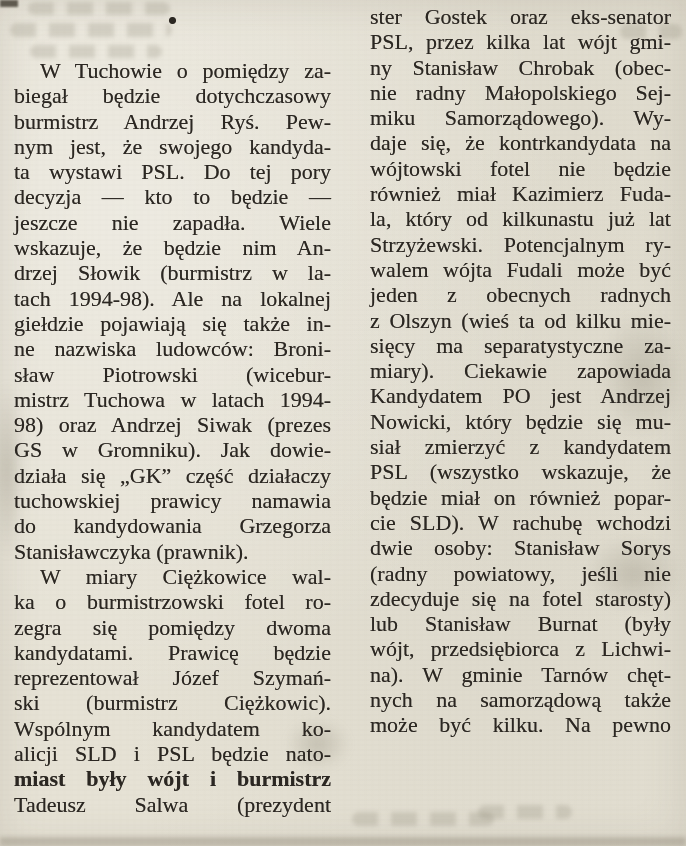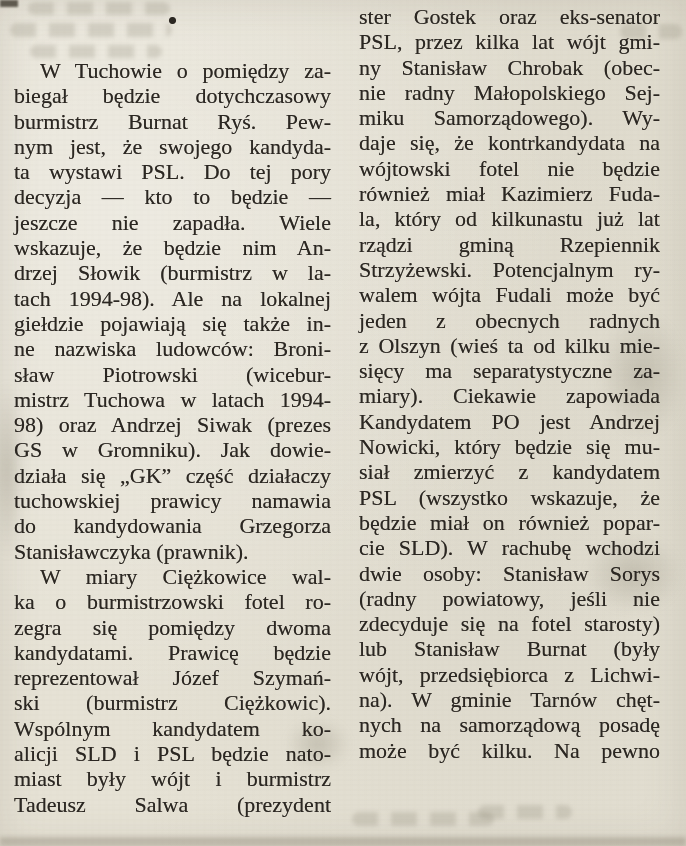--- a/index.html
+++ b/index.html
@@ -18,21 +18,21 @@
     background:
       repeating-linear-gradient(0deg, rgba(120,115,100,.025) 0 2px, rgba(255,255,255,0) 2px 5px),
       repeating-linear-gradient(90deg, rgba(120,115,100,.02) 0 3px, rgba(255,255,255,0) 3px 7px);
   }
   .col{
     position:absolute;
     font-size:22px;line-height:25.3px;color:#2b2722;
     text-shadow:0 0 .5px rgba(43,39,34,.55);
   }
   #col-left{left:14px;top:10px;width:317px;}
-  #col-right{left:359px;top:4px;width:301px;}
+  #col-right{left:370px;top:4px;width:301px;}
   .line{white-space:nowrap;}
   .line.justify{white-space:normal;text-align:justify;text-align-last:justify;}
   .line.left{white-space:normal;text-align:left;}
   .line.center{white-space:normal;text-align:center;}
   .line.ind{padding-left:26px;}
   .line.bullet{height:48px;font-size:30px;line-height:22px;text-align:center;}
   
   .ghost{
     position:absolute;pointer-events:none;border-radius:7px;
     background:repeating-linear-gradient(90deg, rgba(140,135,118,.65) 0 26px, rgba(140,135,118,0) 26px 39px);
@@ -67,21 +67,21 @@
   <div class="patch" style="left:585px;top:535px;width:98px;height:78px;"></div>
   <div class="patch" style="left:286px;top:718px;width:64px;height:52px;"></div>
   <div class="patch" style="left:-10px;top:380px;width:34px;height:180px;"></div>
   <div class="corner-mark"></div>
   <div class="bottom-band"></div>
 
   <div class="col" id="col-left">
       <div class="line center bullet" style="color: rgb(43, 39, 34);">•</div>
       <div class="line justify ind" style="color: rgb(43, 39, 34);">W Tuchowie o pomiędzy za-</div>
       <div class="line justify" style="color: rgb(43, 39, 34);">biegał będzie dotychczasowy</div>
-      <div class="line justify" style="color: rgb(43, 39, 34);">burmistrz Burnat Ryś. Pew-</div>
+      <div class="line justify" style="color: rgb(43, 39, 34);">burmistrz Andrzej Ryś. Pew-</div>
       <div class="line justify" style="color: rgb(43, 39, 34);">nym jest, że swojego kandyda-</div>
       <div class="line justify" style="color: rgb(43, 39, 34);">ta wystawi PSL. Do tej pory</div>
       <div class="line justify" style="color: rgb(43, 39, 34);">decyzja — kto to będzie —</div>
       <div class="line justify" style="color: rgb(43, 39, 34);">jeszcze nie zapadła. Wiele</div>
       <div class="line justify" style="color: rgb(43, 39, 34);">wskazuje, że będzie nim An-</div>
       <div class="line justify" style="color: rgb(43, 39, 34);">drzej Słowik (burmistrz w la-</div>
       <div class="line justify" style="color: rgb(43, 39, 34);">tach 1994-98). Ale na lokalnej</div>
       <div class="line justify" style="color: rgb(43, 39, 34);">giełdzie pojawiają się także in-</div>
       <div class="line justify" style="color: rgb(43, 39, 34);">ne nazwiska ludowców: Broni-</div>
       <div class="line justify" style="color: rgb(43, 39, 34);">sław Piotrowski (wicebur-</div>
@@ -93,48 +93,47 @@
       <div class="line justify" style="color: rgb(43, 39, 34);">do kandydowania Grzegorza</div>
       <div class="line left" style="color: rgb(43, 39, 34);">Stanisławczyka (prawnik).</div>
       <div class="line justify ind" style="color: rgb(43, 39, 34);">W miary Ciężkowice wal-</div>
       <div class="line justify" style="color: rgb(43, 39, 34);">ka o burmistrzowski fotel ro-</div>
       <div class="line justify" style="color: rgb(43, 39, 34);">zegra się pomiędzy dwoma</div>
       <div class="line justify" style="color: rgb(43, 39, 34);">kandydatami. Prawicę będzie</div>
       <div class="line justify" style="color: rgb(43, 39, 34);">reprezentował Józef Szymań-</div>
       <div class="line justify" style="color: rgb(43, 39, 34);">ski (burmistrz Ciężkowic).</div>
       <div class="line justify" style="color: rgb(43, 39, 34);">Wspólnym kandydatem ko-</div>
       <div class="line justify" style="color: rgb(43, 39, 34);">alicji SLD i PSL będzie nato-</div>
-      <div class="line justify" style="color: rgb(43, 39, 34);">miast były wójt i burmistrz</div>
+      <div class="line justify" style="color: rgb(43, 39, 34); font-weight: bold;">miast były wójt i burmistrz</div>
       <div class="line justify" style="color: rgb(43, 39, 34);">Tadeusz Salwa (prezydent</div>
     </div>
   <div class="col" id="col-right">
       <div class="line justify" style="color: rgb(43, 39, 34);">ster Gostek oraz eks-senator</div>
       <div class="line justify" style="color: rgb(43, 39, 34);">PSL, przez kilka lat wójt gmi-</div>
       <div class="line justify" style="color: rgb(43, 39, 34);">ny Stanisław Chrobak (obec-</div>
       <div class="line justify" style="color: rgb(43, 39, 34);">nie radny Małopolskiego Sej-</div>
       <div class="line justify" style="color: rgb(43, 39, 34);">miku Samorządowego). Wy-</div>
       <div class="line justify" style="color: rgb(43, 39, 34);">daje się, że kontrkandydata na</div>
       <div class="line justify" style="color: rgb(43, 39, 34);">wójtowski fotel nie będzie</div>
       <div class="line justify" style="color: rgb(43, 39, 34);">również miał Kazimierz Fuda-</div>
       <div class="line justify" style="color: rgb(43, 39, 34); font-family: Liberation Serif, serif;">la, który od kilkunastu już lat</div>
-      <div class="line justify" style="color: rgb(43, 39, 34);">rządzi gminą Rzepiennik</div>
       <div class="line justify" style="color: rgb(43, 39, 34);">Strzyżewski. Potencjalnym ry-</div>
       <div class="line justify" style="color: rgb(43, 39, 34);">walem wójta Fudali może być</div>
       <div class="line justify" style="color: rgb(43, 39, 34);">jeden z obecnych radnych</div>
       <div class="line justify" style="color: rgb(43, 39, 34);">z Olszyn (wieś ta od kilku mie-</div>
       <div class="line justify" style="color: rgb(43, 39, 34);">sięcy ma separatystyczne za-</div>
       <div class="line justify" style="color: rgb(43, 39, 34);">miary). Ciekawie zapowiada</div>
       <div class="line justify" style="color: rgb(43, 39, 34);">Kandydatem PO jest Andrzej</div>
       <div class="line justify" style="color: rgb(43, 39, 34);">Nowicki, który będzie się mu-</div>
       <div class="line justify" style="color: rgb(43, 39, 34);">siał zmierzyć z kandydatem</div>
       <div class="line justify" style="color: rgb(43, 39, 34);">PSL (wszystko wskazuje, że</div>
       <div class="line justify" style="color: rgb(43, 39, 34);">będzie miał on również popar-</div>
       <div class="line justify" style="color: rgb(43, 39, 34);">cie SLD). W rachubę wchodzi</div>
       <div class="line justify" style="color: rgb(43, 39, 34);">dwie osoby: Stanisław Sorys</div>
       <div class="line justify" style="color: rgb(43, 39, 34);">(radny powiatowy, jeśli nie</div>
       <div class="line justify" style="color: rgb(43, 39, 34);">zdecyduje się na fotel starosty)</div>
       <div class="line justify" style="color: rgb(43, 39, 34);">lub Stanisław Burnat (były</div>
       <div class="line justify" style="color: rgb(43, 39, 34);">wójt, przedsiębiorca z Lichwi-</div>
       <div class="line justify" style="color: rgb(43, 39, 34);">na). W gminie Tarnów chęt-</div>
-      <div class="line justify" style="color: rgb(43, 39, 34);">nych na samorządową posadę</div>
+      <div class="line justify" style="color: rgb(43, 39, 34);">nych na samorządową także</div>
       <div class="line justify" style="color: rgb(43, 39, 34);">może być kilku. Na pewno</div>
     </div>
 </div>
 
 </body></html>

